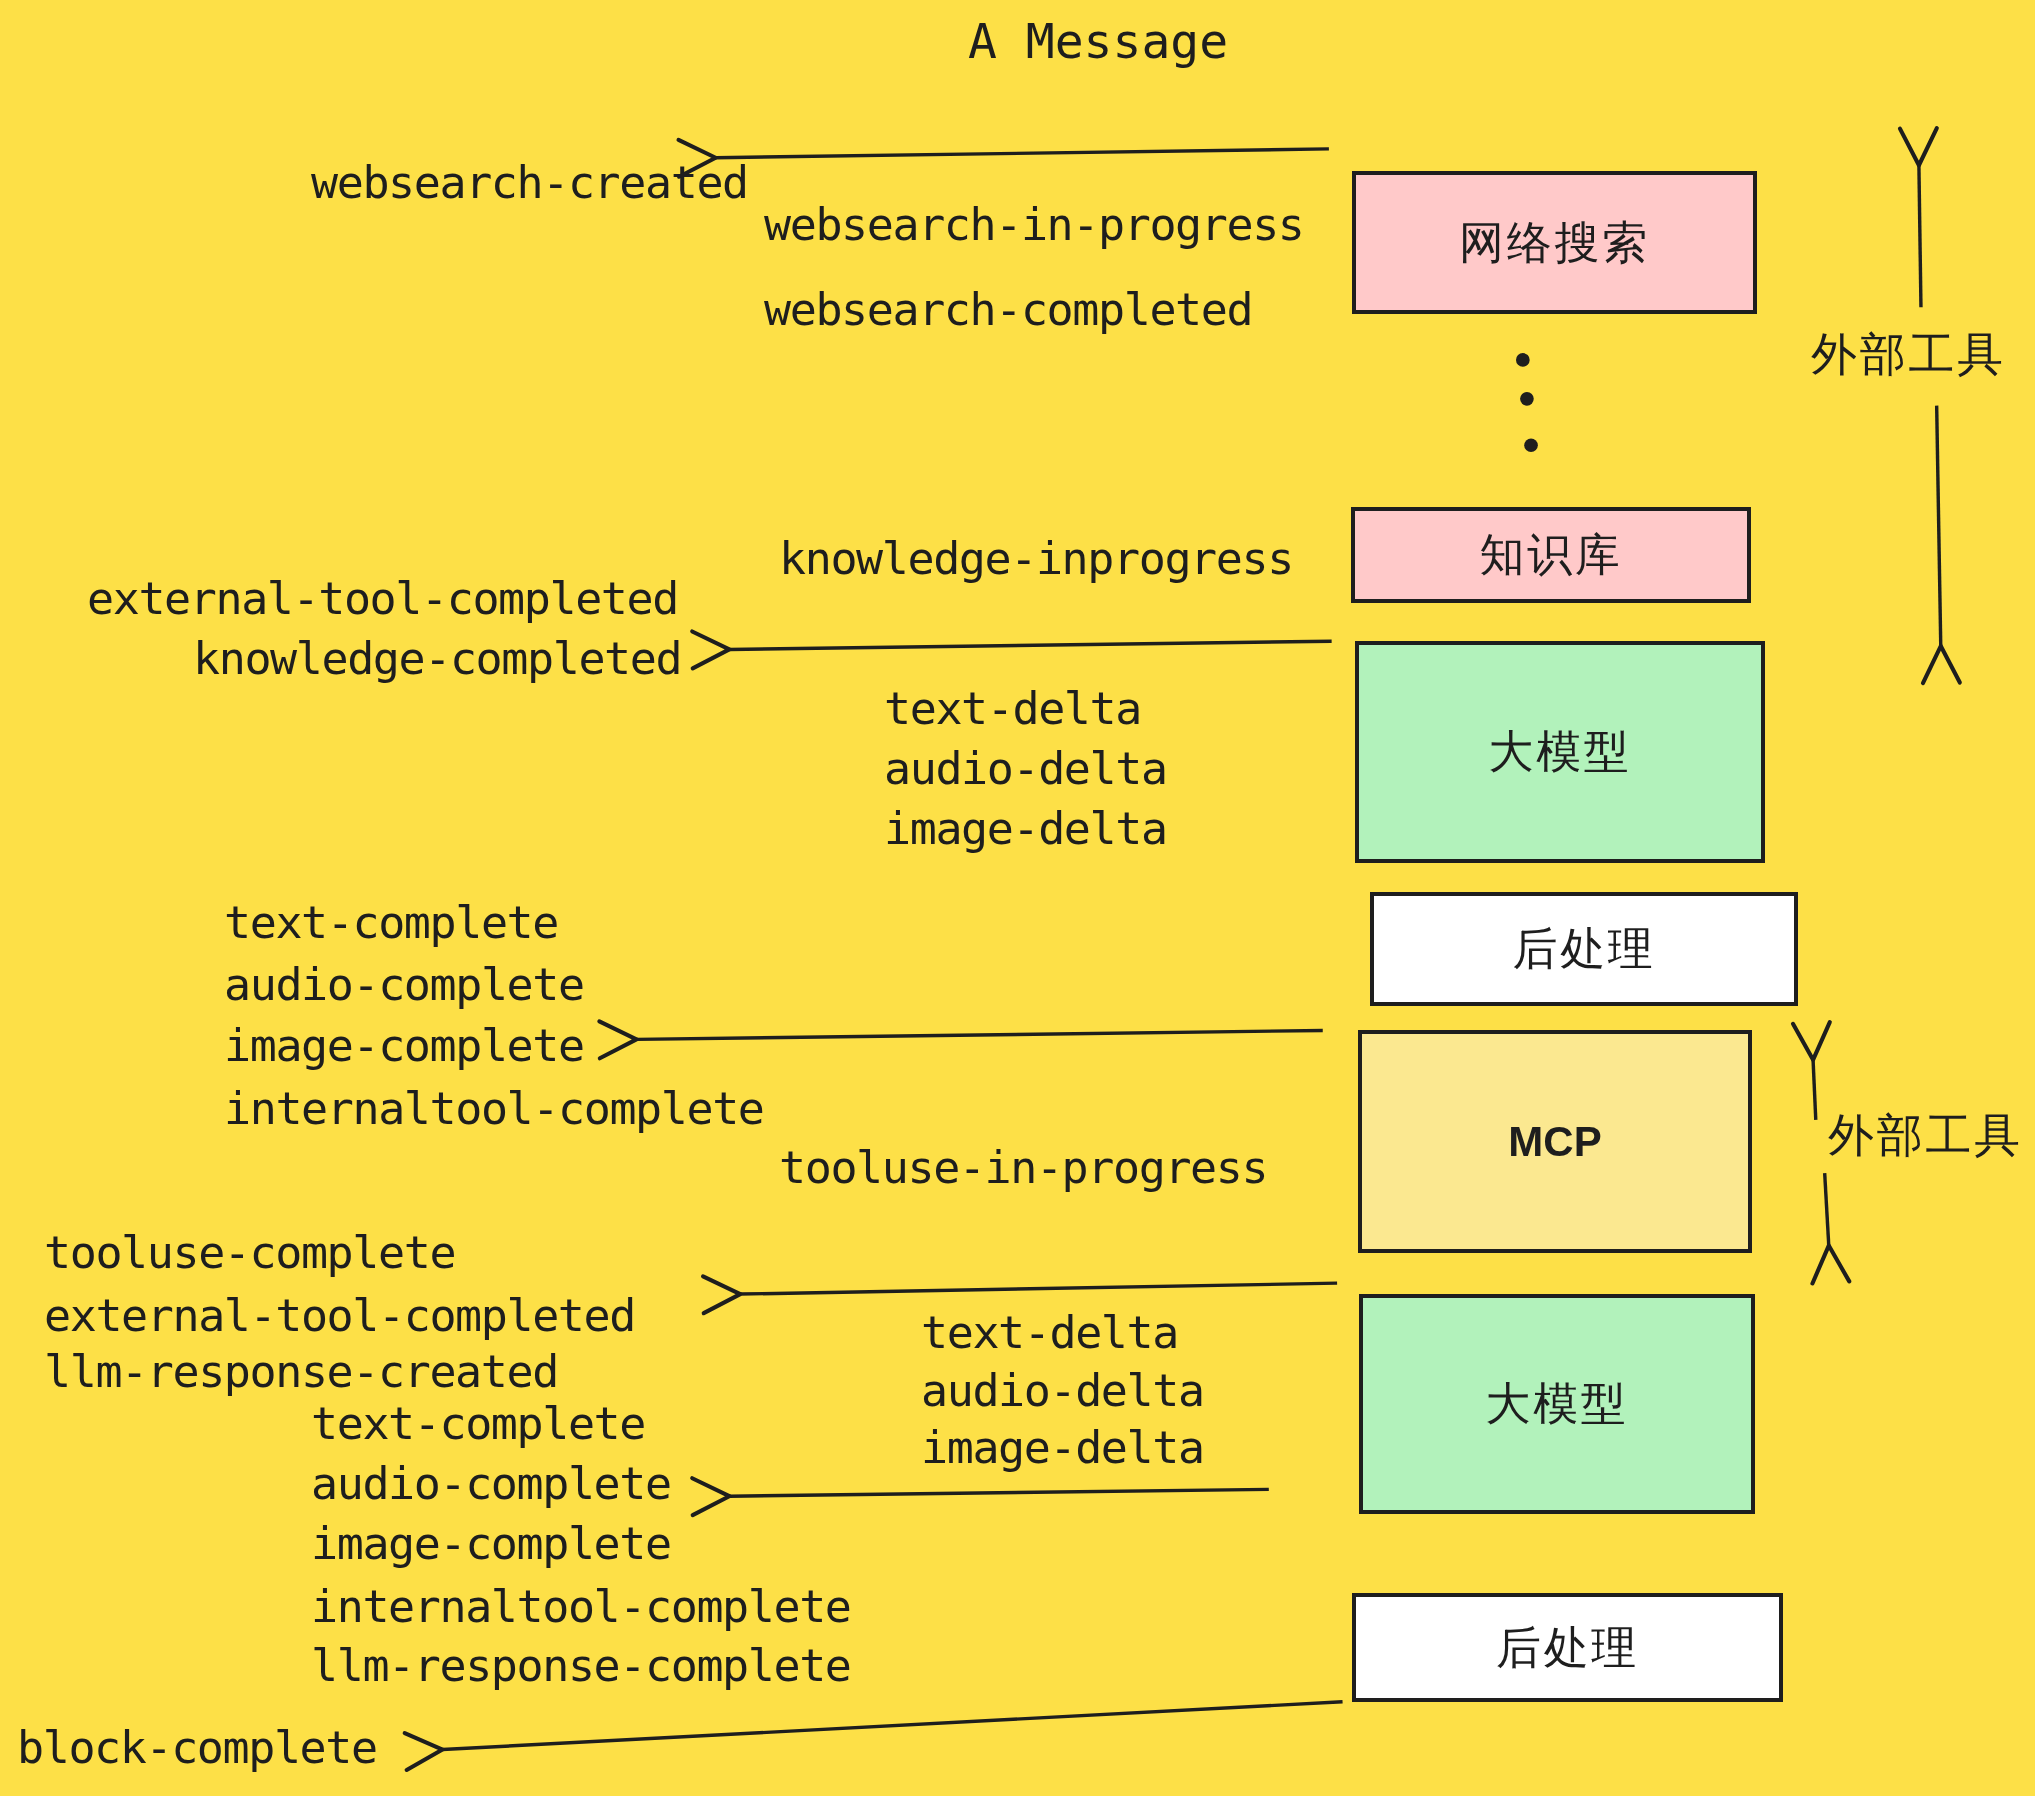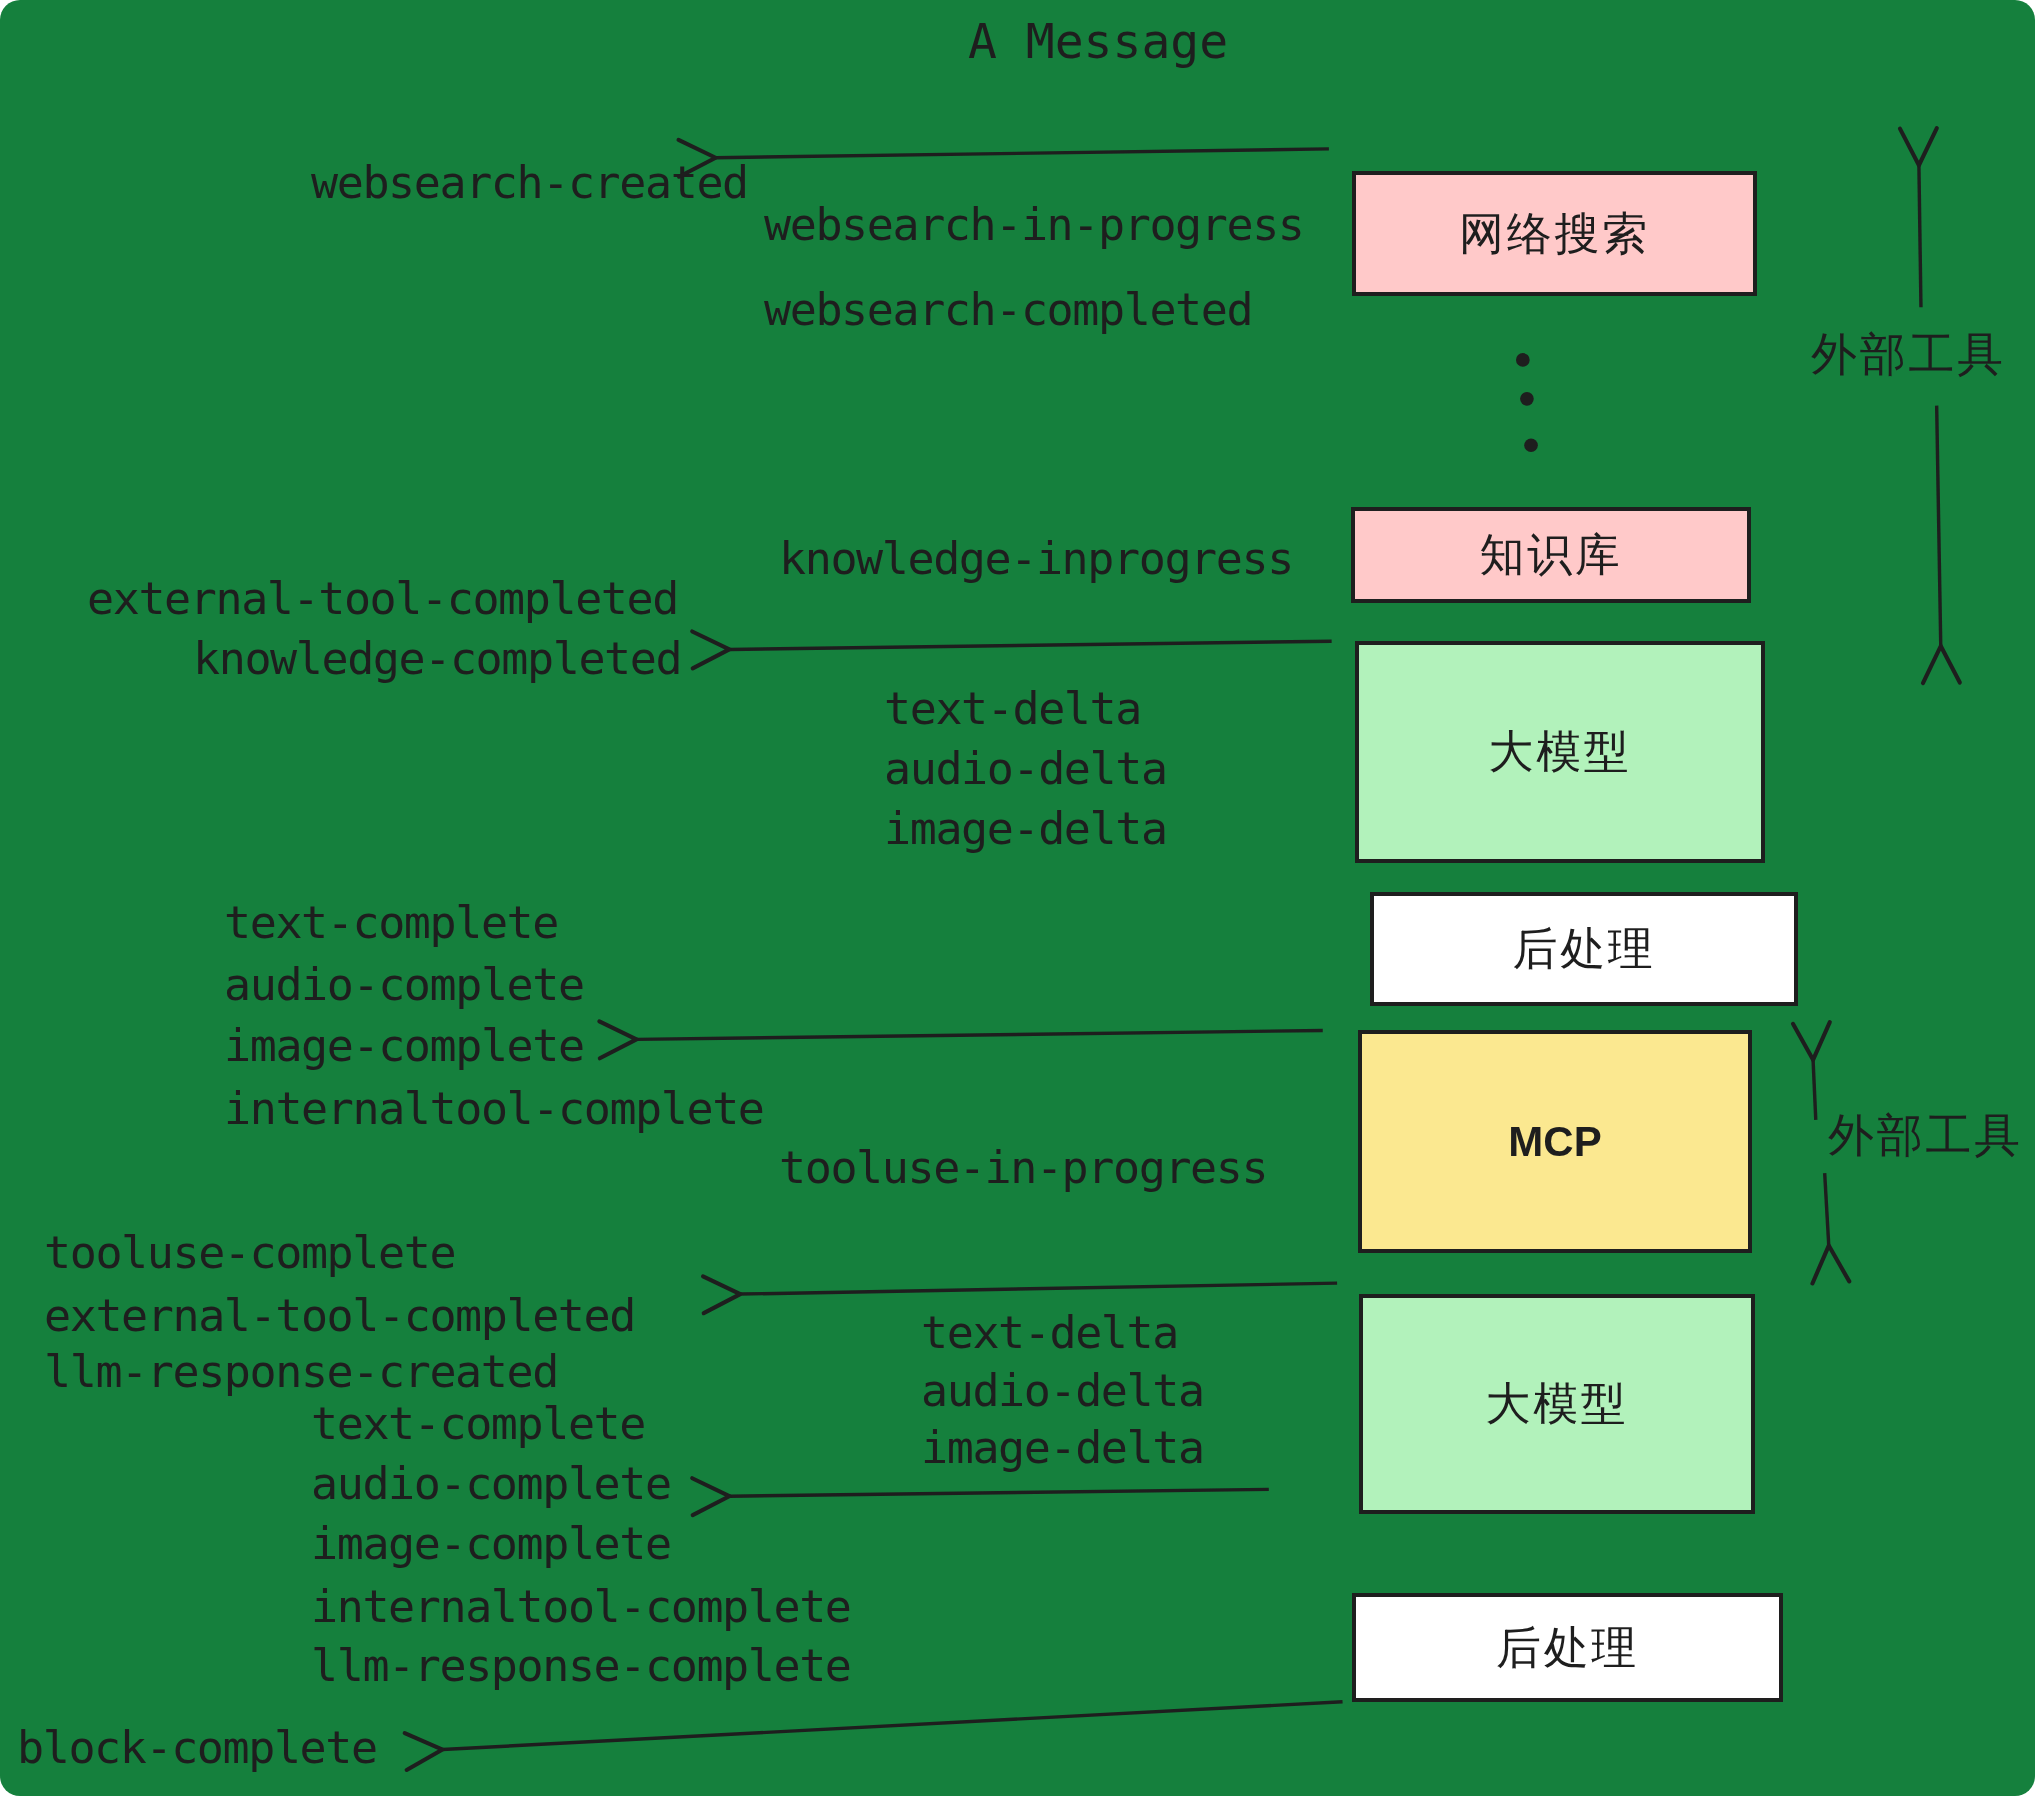--- a/index.html
+++ b/index.html
@@ -1,17 +1,17 @@
 <!DOCTYPE html>
 <html style="font-size:11px"><head>
 <meta charset="utf-8">
 <style>
   html,body{margin:0;padding:0;background:#ffffff;}
-  #canvas{position:relative;width:2035px;height:1796px;background:#15803d;overflow:hidden;
-          font-family:"DejaVu Sans",sans-serif;color:#1e1e1e;border-radius:20px;}
+  #canvas{position:relative;width:2035px;height:1796px;background:#fde047;overflow:hidden;
+          font-family:"DejaVu Sans",sans-serif;color:#1e1e1e;}
   .ev{position:absolute;font-family:"DejaVu Sans Mono",monospace;font-size:45px;
       color:#1e1e1e;white-space:nowrap;transform:translateY(-50%);letter-spacing:-1.4px;}
   .title{position:absolute;font-family:"DejaVu Sans Mono",monospace;font-size:48px;
       color:#1e1e1e;white-space:nowrap;transform:translateY(-50%);}
   .box{position:absolute;border:4.1px solid #1e1e1e;box-sizing:border-box;
       display:flex;align-items:center;justify-content:center;}
   .box .lbl{font-family:"DejaVu Sans",sans-serif;font-size:45px;color:#1e1e1e;
       white-space:nowrap;letter-spacing:2.7px;}
   .box .lbl.mono{font-family:Liberation Sans, sans-serif;font-weight:bold;font-size:42px;letter-spacing:0;}
   .side{position:absolute;font-family:"DejaVu Sans",sans-serif;font-size:46px;color:#1e1e1e;
@@ -45,21 +45,21 @@
   <div class="ev" style="left:921px;top:1332px">text-delta</div>
   <div class="ev" style="left:921px;top:1390px">audio-delta</div>
   <div class="ev" style="left:921px;top:1447px">image-delta</div>
   <div class="ev" style="left:311px;top:1423px">text-complete</div>
   <div class="ev" style="left:311px;top:1483px">audio-complete</div>
   <div class="ev" style="left:311px;top:1543px">image-complete</div>
   <div class="ev" style="left:311px;top:1606px">internaltool-complete</div>
   <div class="ev" style="left:311px;top:1665px">llm-response-complete</div>
   <div class="ev" style="left:17px;top:1747px">block-complete</div>
 
-  <div class="box" style="left: 1352px; top: 171px; width: 405px; height: 125px; background: rgb(255, 201, 201);">
+  <div class="box" style="left: 1352px; top: 171px; width: 405px; height: 143px; background: rgb(255, 201, 201);">
     <span class="lbl">网络搜索</span>
   </div>
   <div class="box" style="left: 1351px; top: 507px; width: 400px; height: 96px; background: rgb(255, 201, 201);">
     <span class="lbl">知识库</span>
   </div>
   <div class="box" style="left: 1355px; top: 641px; width: 410px; height: 222px; background: rgb(178, 242, 187);">
     <span class="lbl">大模型</span>
   </div>
   <div class="box" style="left: 1370px; top: 892px; width: 428px; height: 114px; background: rgb(255, 255, 255);">
     <span class="lbl">后处理</span>

